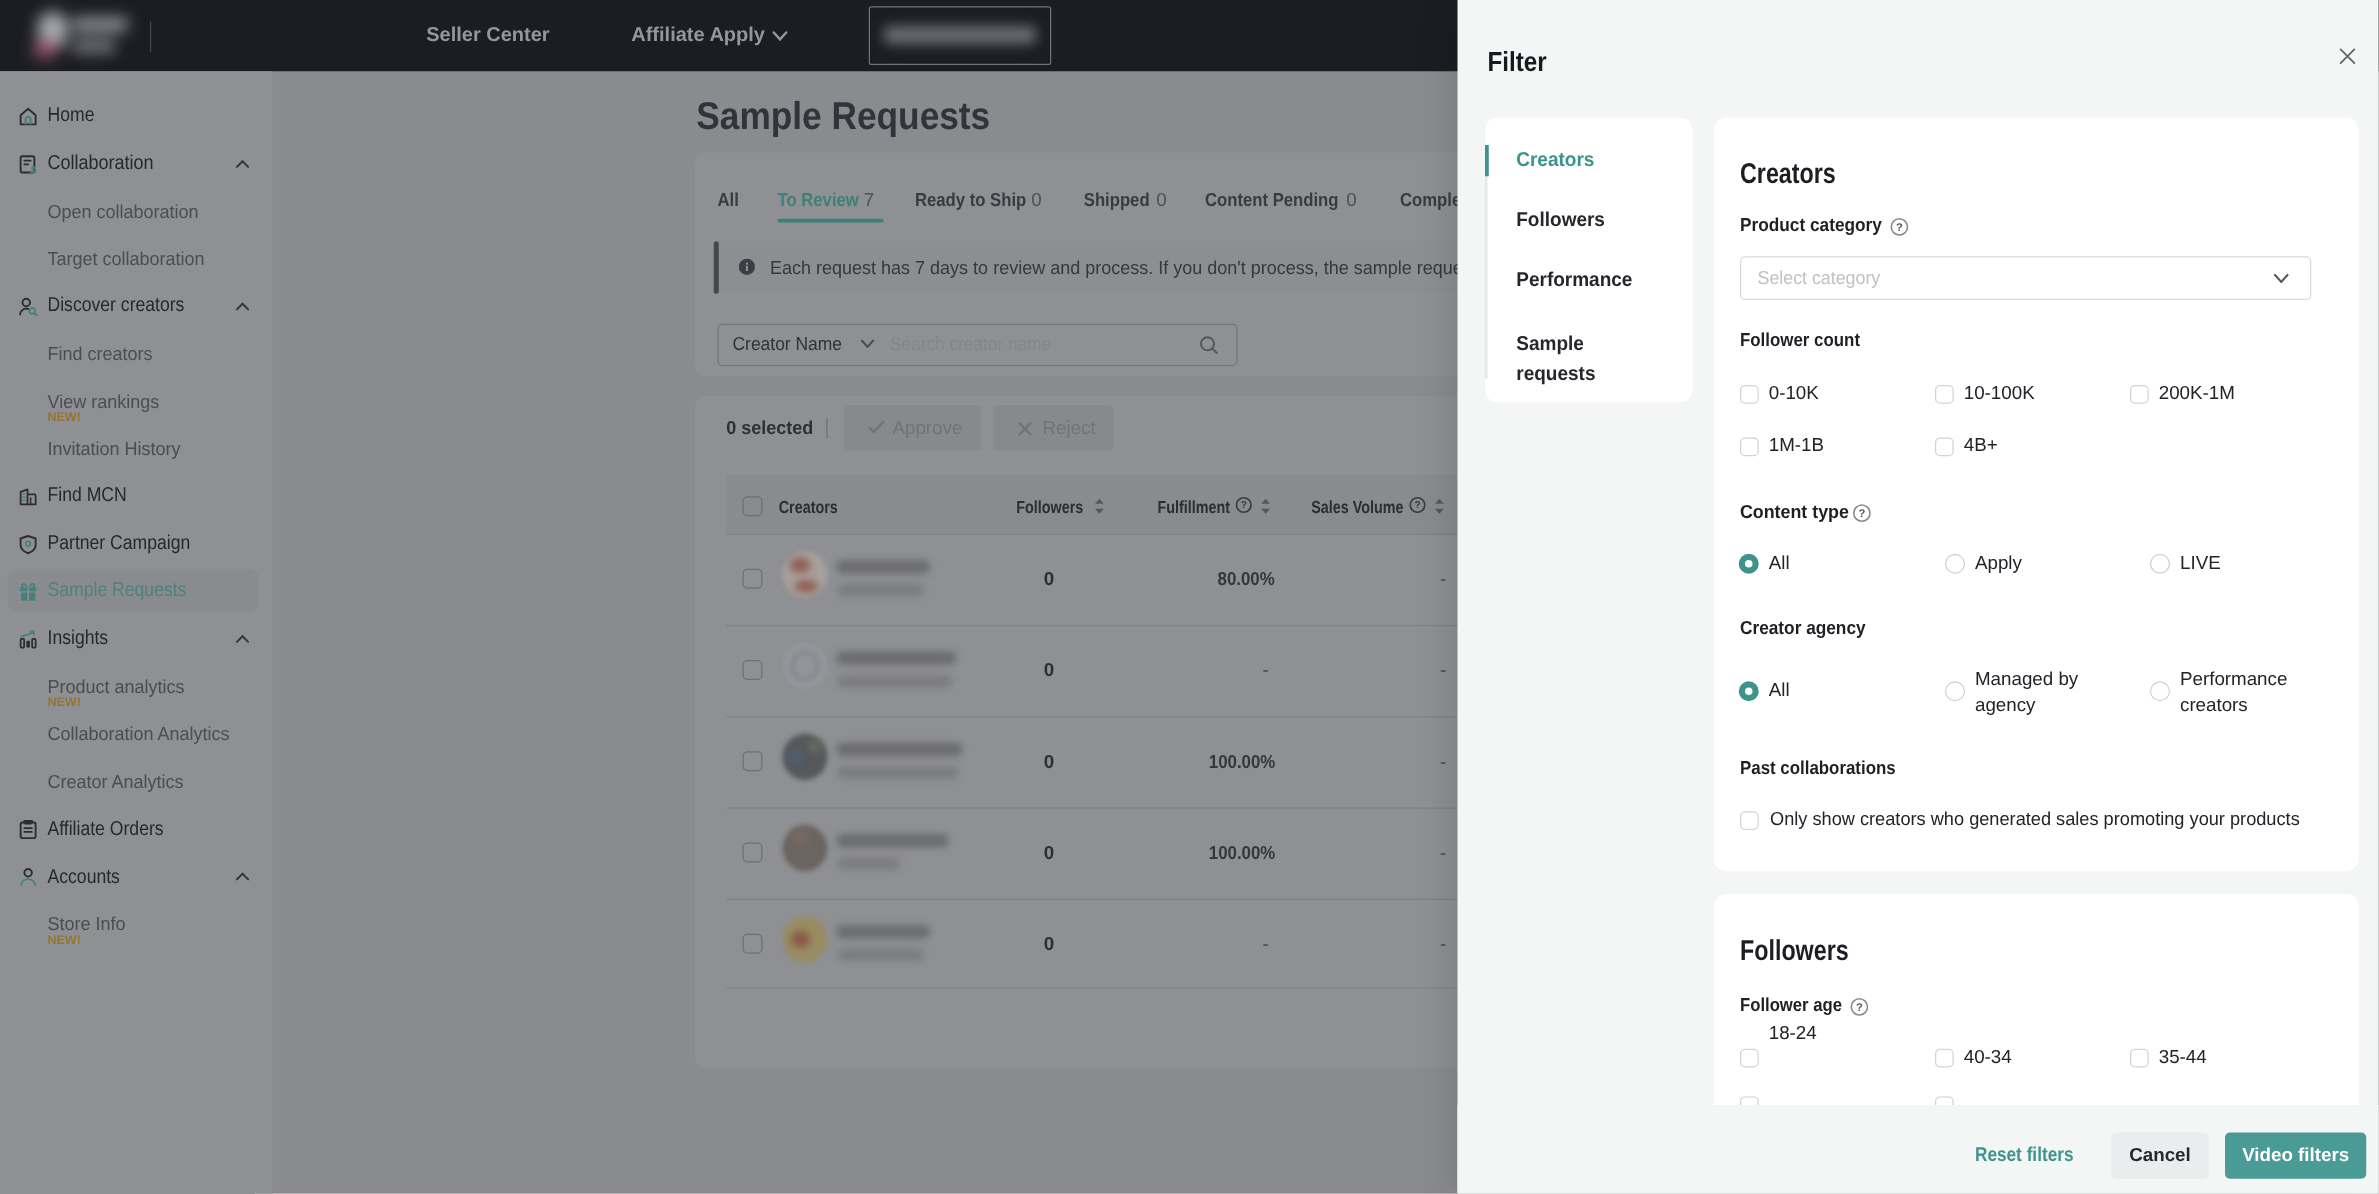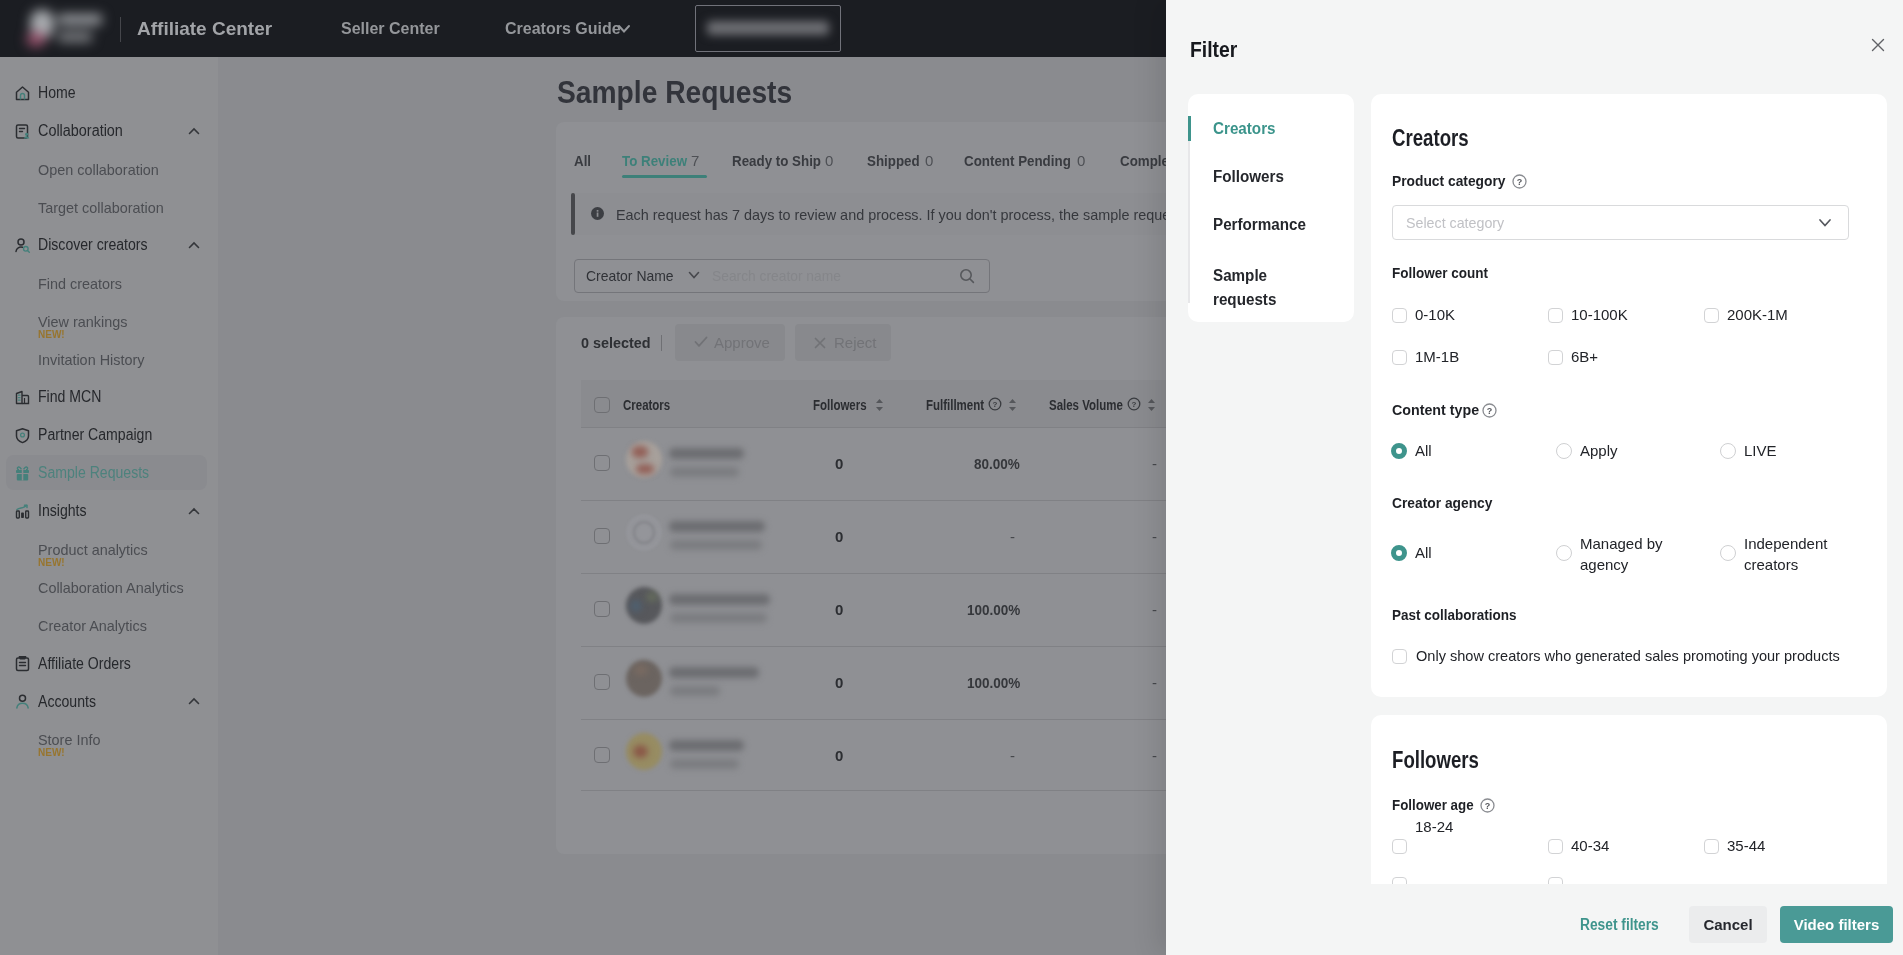--- a/index.html
+++ b/index.html
@@ -14,23 +14,22 @@
 
   <div class="abs" style="left:0;top:0;width:1903px;height:57px;background:#1b1d22;"></div>
 
   <div class="abs" style="left:14px;top:6px;width:88px;height:48px;filter:blur(6px);">
     <div class="abs" style="left:16px;top:4px;width:24px;height:30px;background:#a8abaf;border-radius:40% 40% 50% 50%;"></div>
     <div class="abs" style="left:12px;top:26px;width:20px;height:15px;background:#94506a;border-radius:50%;"></div>
     <div class="abs" style="left:44px;top:8px;width:44px;height:11px;background:#95989c;border-radius:3px;"></div>
     <div class="abs" style="left:44px;top:26px;width:34px;height:10px;background:#7e8084;border-radius:3px;"></div>
   </div>
   <div class="abs" style="left:120px;top:17px;width:1px;height:25px;background:#45464b;"></div>
-  <div class="abs" style="left:137px;top:0;height:57px;line-height:57px;font-size:19px;font-weight:bold;color:#a2a4a8;">Affiliate Center</div>
   <div class="abs" style="left:341px;top:0;height:57px;line-height:57px;font-size:16px;font-weight:bold;color:#94969a;">Seller Center</div>
-  <div class="abs" style="left:505px;top:0;height:57px;line-height:57px;font-size:16px;font-weight:bold;color:#94969a;">Creators Guide</div>
+  <div class="abs" style="left:505px;top:0;height:57px;line-height:57px;font-size:16px;font-weight:bold;color:#94969a;">Affiliate Apply</div>
   <svg class="abs" style="left:617px;top:24px;" width="14" height="10" viewBox="0 0 14 10">
       <path d="M2 2 L7 7.5 L12 2" fill="none" stroke="#94969a" stroke-width="2" stroke-linecap="round"></path>
     </svg>
 
   <div class="abs" style="left:695px;top:5px;width:146px;height:47px;border:1px solid #71727a;border-radius:2px;"></div>
   <div class="abs" style="left:707px;top:21px;width:122px;height:14px;background:#6f7075;border-radius:4px;filter:blur(5px);"></div>
 
   <div class="abs" style="left:0;top:57px;width:218px;height:898px;background:#8f9093;"></div>
 
   <div class="abs" style="left:6px;top:455px;width:201px;height:35px;background:#8a8b8f;border-radius:8px;"></div>
@@ -281,41 +280,41 @@
 
   <div class="abs" style="left:1392px;top:308px;width:15px;height:15px;border:1.5px solid #d2d3d5;border-radius:4px;background:#fff;"></div>
   <div class="abs" style="left:1415px;top:306px;font-size:15px;color:#222429;">0-10K</div>
   <div class="abs" style="left:1548px;top:308px;width:15px;height:15px;border:1.5px solid #d2d3d5;border-radius:4px;background:#fff;"></div>
   <div class="abs" style="left:1571px;top:306px;font-size:15px;color:#222429;">10-100K</div>
   <div class="abs" style="left:1704px;top:308px;width:15px;height:15px;border:1.5px solid #d2d3d5;border-radius:4px;background:#fff;"></div>
   <div class="abs" style="left:1727px;top:306px;font-size:15px;color:#222429;">200K-1M</div>
   <div class="abs" style="left:1392px;top:350px;width:15px;height:15px;border:1.5px solid #d2d3d5;border-radius:4px;background:#fff;"></div>
   <div class="abs" style="left:1415px;top:348px;font-size:15px;color:#222429;">1M-1B</div>
   <div class="abs" style="left:1548px;top:350px;width:15px;height:15px;border:1.5px solid #d2d3d5;border-radius:4px;background:#fff;"></div>
-  <div class="abs" style="left:1571px;top:348px;font-size:15px;color:#222429;">6B+</div>
+  <div class="abs" style="left:1571px;top:348px;font-size:15px;color:#222429;">4B+</div>
 
   <div class="abs" style="left:1392px;top:401px;font-size:15px;font-weight:bold;color:#1e2025;transform:scaleX(.95);transform-origin:0 0;">Content type</div>
   <svg class="abs" style="left:1482px;top:403px;" width="15" height="15" viewBox="0 0 15 15">
       <circle cx="7.5" cy="7.5" r="6.5" fill="none" stroke="#8a8c91" stroke-width="1.3"></circle>
       <text x="7.5" y="10.7" font-size="9" font-weight="bold" fill="#55575c" text-anchor="middle" font-family="Liberation Sans">?</text>
     </svg>
   <div class="abs" style="left:1391px;top:443px;width:16px;height:16px;border-radius:50%;border:5px solid #3e948c;background:#fff;"></div>
   <div class="abs" style="left:1415px;top:442px;font-size:15px;color:#222429;">All</div>
   <div class="abs" style="left:1556px;top:443px;width:16px;height:16px;border-radius:50%;border:1.5px solid #cfd0d2;background:#fff;"></div>
   <div class="abs" style="left:1580px;top:442px;font-size:15px;color:#222429;">Apply</div>
   <div class="abs" style="left:1720px;top:443px;width:16px;height:16px;border-radius:50%;border:1.5px solid #cfd0d2;background:#fff;"></div>
   <div class="abs" style="left:1744px;top:442px;font-size:15px;color:#222429;">LIVE</div>
 
   <div class="abs" style="left:1392px;top:494px;font-size:15px;font-weight:bold;color:#1e2025;transform:scaleX(.92);transform-origin:0 0;">Creator agency</div>
   <div class="abs" style="left:1391px;top:545px;width:16px;height:16px;border-radius:50%;border:5px solid #3e948c;background:#fff;"></div>
   <div class="abs" style="left:1415px;top:544px;font-size:15px;color:#222429;">All</div>
   <div class="abs" style="left:1556px;top:545px;width:16px;height:16px;border-radius:50%;border:1.5px solid #cfd0d2;background:#fff;"></div>
   <div class="abs" style="left:1580px;top:533px;width:130px;font-size:15px;color:#222429;line-height:21px;">Managed by agency</div>
   <div class="abs" style="left:1720px;top:545px;width:16px;height:16px;border-radius:50%;border:1.5px solid #cfd0d2;background:#fff;"></div>
-  <div class="abs" style="left:1744px;top:533px;width:120px;font-size:15px;color:#222429;line-height:21px;">Independent creators</div>
+  <div class="abs" style="left:1744px;top:533px;width:120px;font-size:15px;color:#222429;line-height:21px;">Performance creators</div>
 
   <div class="abs" style="left:1392px;top:606px;font-size:15px;font-weight:bold;color:#1e2025;transform:scaleX(.90);transform-origin:0 0;">Past collaborations</div>
   <div class="abs" style="left:1392px;top:649px;width:15px;height:15px;border:1.5px solid #d2d3d5;border-radius:4px;background:#fff;"></div>
   <div class="abs" style="left:1416px;top:647px;font-size:15px;color:#222429;transform:scaleX(.97);transform-origin:0 0;white-space:nowrap;">Only show creators who generated sales promoting your products</div>
 
   <div class="abs" style="left:1371px;top:715px;width:516px;height:169px;background:#ffffff;border-radius:10px 10px 0 0;overflow:hidden;"></div>
   <div class="abs" style="left:1392px;top:747px;font-size:23px;font-weight:bold;color:#1c1e24;transform:scaleX(.81);transform-origin:0 0;">Followers</div>
   <div class="abs" style="left:1392px;top:796px;font-size:15px;font-weight:bold;color:#1e2025;transform:scaleX(.89);transform-origin:0 0;">Follower age</div>
   <svg class="abs" style="left:1480px;top:798px;" width="15" height="15" viewBox="0 0 15 15">
       <circle cx="7.5" cy="7.5" r="6.5" fill="none" stroke="#8a8c91" stroke-width="1.3"></circle>

